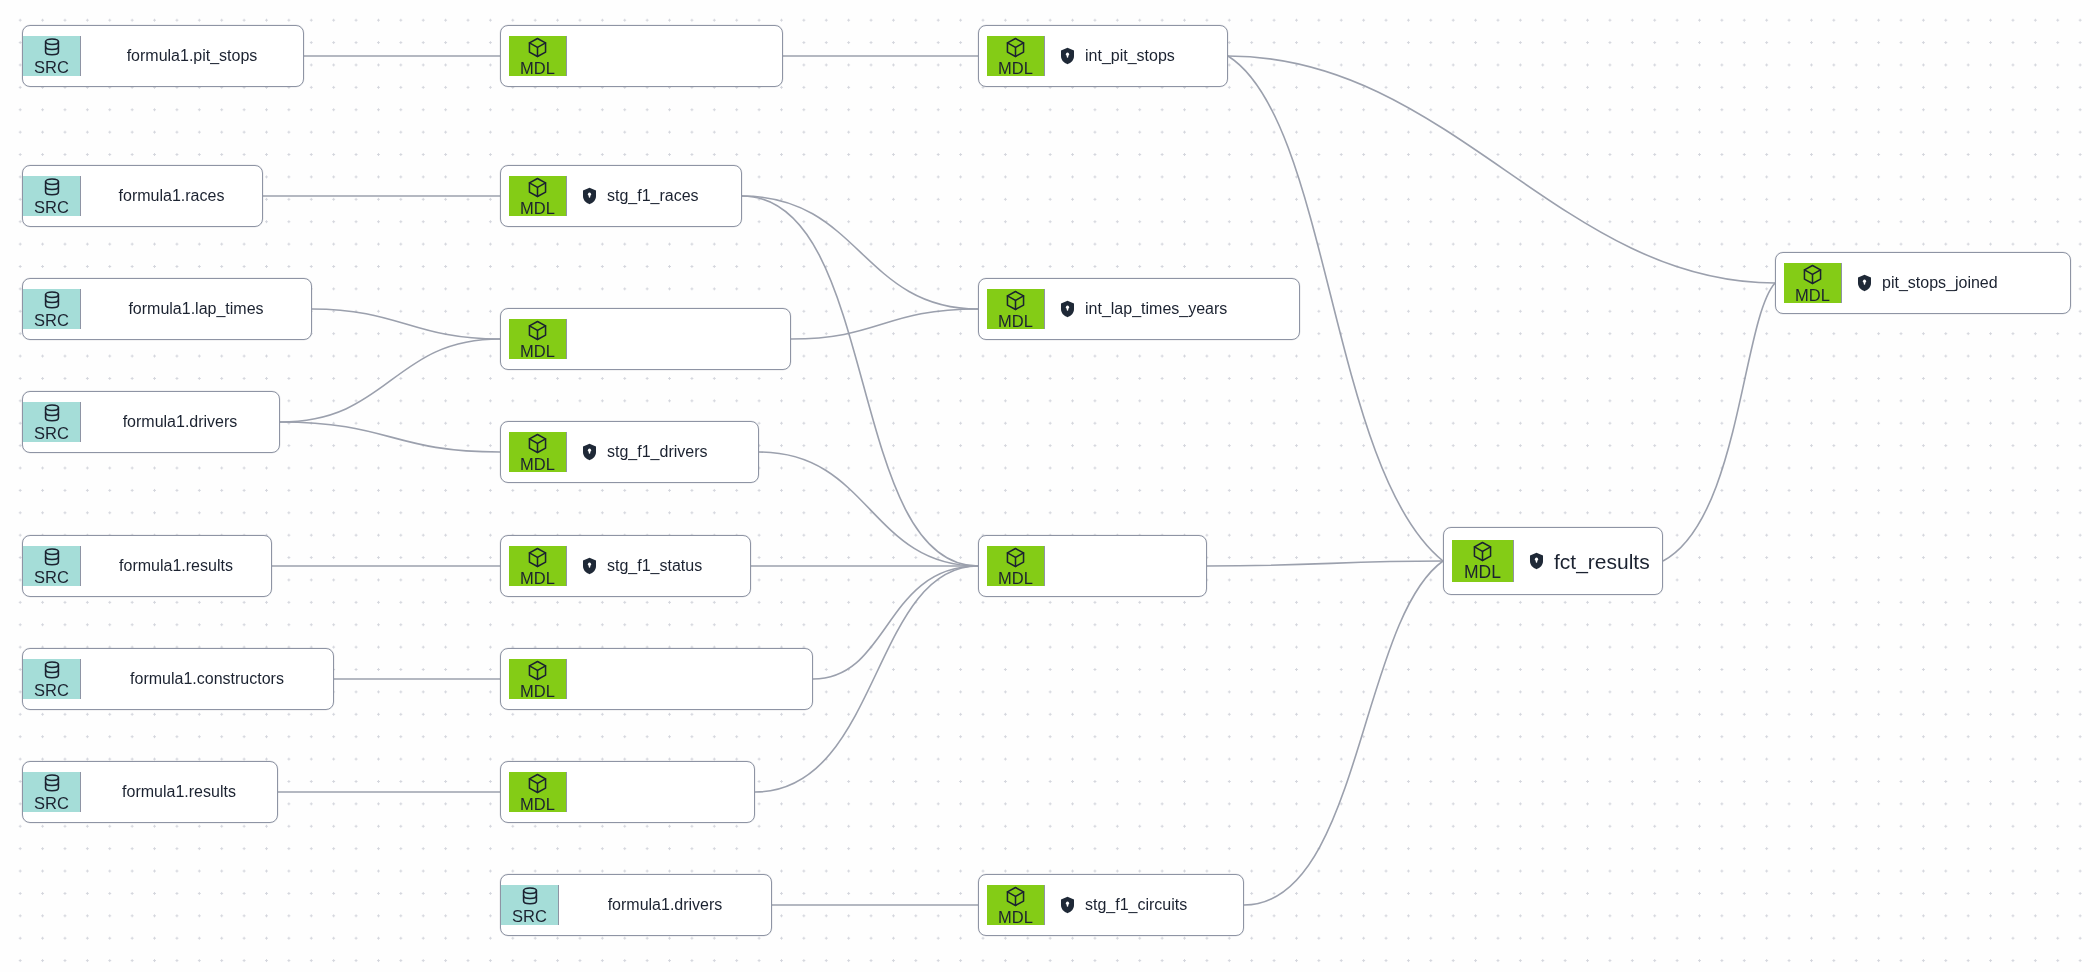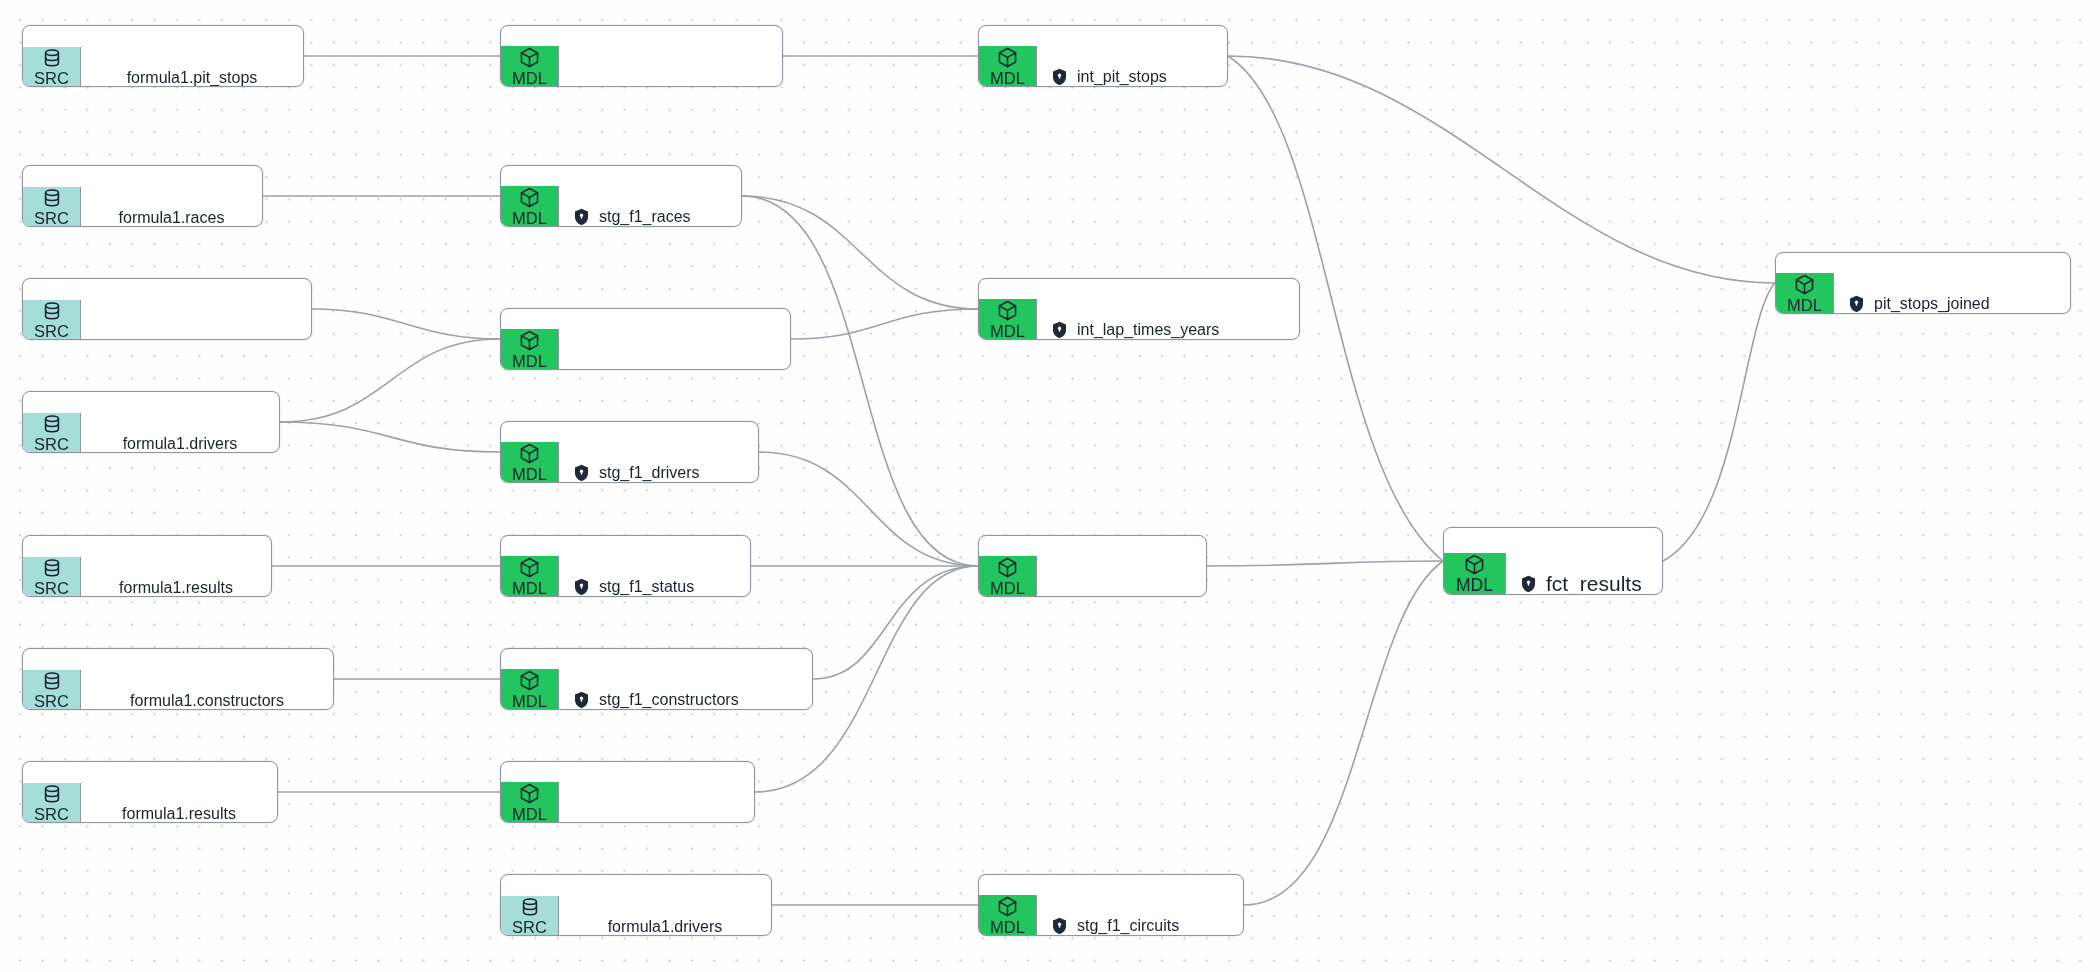--- a/index.html
+++ b/index.html
@@ -28,21 +28,21 @@
   }
   .edge-path {
     fill: none;
     stroke: #9ba0ad;
     stroke-width: 1.6;
   }
 
   .node {
     position: absolute;
     display: flex;
-    align-items: flex-end;
+    align-items: center;
     box-sizing: border-box;
     height: 62px;
     border-radius: 8px;
     background: #ffffff;
     border: 1.4px solid #8e94a4;
     box-shadow: 0 0 0 0.5px rgba(120,126,140,0.18);
     overflow: hidden;
   }
   .node.emph {
     height: 68px;
@@ -54,21 +54,21 @@
     display: flex;
     flex-direction: column;
     align-items: center;
     justify-content: center;
     gap: 1px;
     border-right: 1.4px solid #8e94a4;
     box-sizing: border-box;
   }
   .node.emph .badge { width: 62px; flex: 0 0 62px; }
   .badge.src { background: #a5ddd8; }
-  .badge.mdl { background: #22c55e; }
+  .badge.mdl { background: #84cc16; margin-left: 8px; }
   .badge-icon {
     display: block;
     line-height: 0;
   }
   .badge-text {
     font-size: 16.5px;
     letter-spacing: 0.1px;
     color: #1c2230;
     font-family: "Liberation Sans", sans-serif;
     line-height: 1;
@@ -151,20 +151,23 @@
       </div>
       <div class="node" style="left: 22px; top: 278px; width: 290px;">
         <div class="badge src">
           <span class="badge-icon"><svg width="22" height="22" viewBox="0 0 24 24" fill="none" stroke="#1b2230" stroke-width="1.7" stroke-linecap="round" stroke-linejoin="round">
               <ellipse cx="12" cy="6.2" rx="7" ry="3"></ellipse>
               <path d="M5 6.2v5.6c0 1.66 3.13 3 7 3s7-1.34 7-3V6.2"></path>
               <path d="M5 11.8v5.6c0 1.66 3.13 3 7 3s7-1.34 7-3v-5.6"></path>
             </svg></span>
           <span class="badge-text">SRC</span>
         </div>
+        <div class="body centered">
+          <span class="label">formula1.lap_times</span>
+        </div>
       </div>
       <div class="node" style="left: 22px; top: 391px; width: 258px;">
         <div class="badge src">
           <span class="badge-icon"><svg width="22" height="22" viewBox="0 0 24 24" fill="none" stroke="#1b2230" stroke-width="1.7" stroke-linecap="round" stroke-linejoin="round">
               <ellipse cx="12" cy="6.2" rx="7" ry="3"></ellipse>
               <path d="M5 6.2v5.6c0 1.66 3.13 3 7 3s7-1.34 7-3V6.2"></path>
               <path d="M5 11.8v5.6c0 1.66 3.13 3 7 3s7-1.34 7-3v-5.6"></path>
             </svg></span>
           <span class="badge-text">SRC</span>
         </div>
@@ -300,28 +303,20 @@
       </div>
       <div class="node" style="left: 500px; top: 648px; width: 313px;">
         <div class="badge mdl">
           <span class="badge-icon"><svg width="23" height="23" viewBox="0 0 24 24" fill="none" stroke="#1b2230" stroke-width="1.6" stroke-linecap="round" stroke-linejoin="round">
               <path d="M12 2.6 20.4 7.2v9.6L12 21.4 3.6 16.8V7.2z"></path>
               <path d="M3.6 7.2 12 11.9l8.4-4.7"></path>
               <path d="M12 11.9v9.5"></path>
             </svg></span>
           <span class="badge-text">MDL</span>
         </div>
-        <div class="body">
-          <span class="shield-icon"><svg width="17" height="18" viewBox="0 0 24 26" fill="#1f2937">
-              <path d="M12 1.2 2.6 4.9v8.2c0 6 4.1 10 9.4 11.7 5.3-1.7 9.4-5.7 9.4-11.7V4.9z"></path>
-              <circle cx="12" cy="10.4" r="2.3" fill="#ffffff"></circle>
-              <rect x="10.9" y="10.6" width="2.2" height="5.1" rx="1.1" fill="#ffffff"></rect>
-            </svg></span>
-          <span class="label">stg_f1_constructors</span>
-        </div>
       </div>
       <div class="node" style="left: 500px; top: 761px; width: 255px;">
         <div class="badge mdl">
           <span class="badge-icon"><svg width="23" height="23" viewBox="0 0 24 24" fill="none" stroke="#1b2230" stroke-width="1.6" stroke-linecap="round" stroke-linejoin="round">
               <path d="M12 2.6 20.4 7.2v9.6L12 21.4 3.6 16.8V7.2z"></path>
               <path d="M3.6 7.2 12 11.9l8.4-4.7"></path>
               <path d="M12 11.9v9.5"></path>
             </svg></span>
           <span class="badge-text">MDL</span>
         </div>

